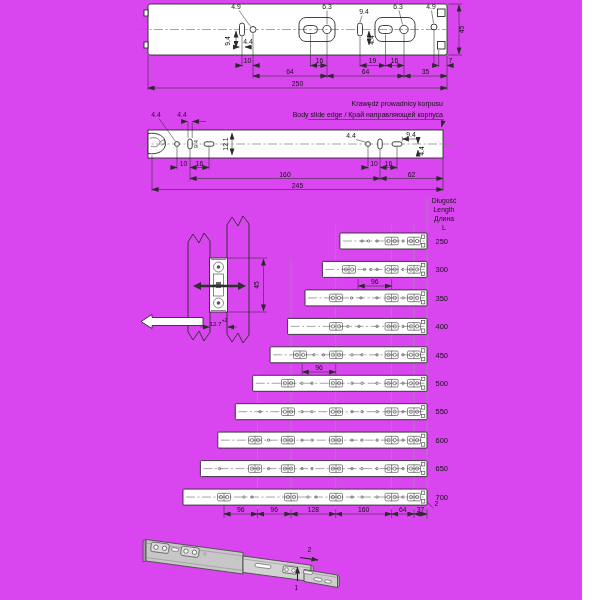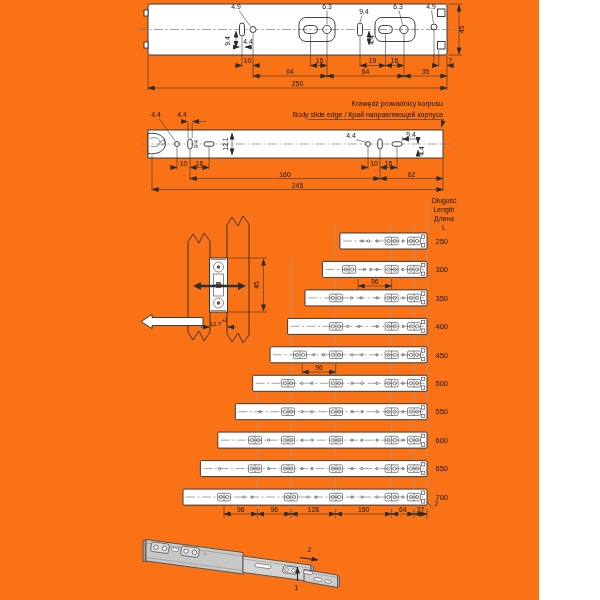--- a/index.html
+++ b/index.html
@@ -1,16 +1,16 @@
 <!DOCTYPE html>
 <html><head>
 <meta charset="utf-8">
 <style>
   html,body{margin:0;padding:0;background:#fff;}
-  #stage{position:relative;width:539px;height:600px;background:#f97316;overflow:hidden;
+  #stage{position:relative;width:582px;height:600px;background:#d946ef;overflow:hidden;
          font-family:"Liberation Sans","DejaVu Sans",sans-serif;text-align:center;}
   svg{display:block}
   svg text{fill:#141414;font-family:"Liberation Sans","DejaVu Sans",sans-serif;}
   .ol{fill:#fff;stroke:#2b2b2b;stroke-width:.9;}
   .ln{fill:none;stroke:#2b2b2b;stroke-width:.9;}
   .thin{fill:none;stroke:#3a3a3a;stroke-width:.6;}
   .dim{fill:none;stroke:#2b2b2b;stroke-width:.55;}
   .cl{fill:none;stroke:#7e7e7e;stroke-width:.7;stroke-dasharray:9 2.5 2 2.5;}
   .ref{fill:none;stroke:#9a9a9a;stroke-width:.6;}
 </style>

